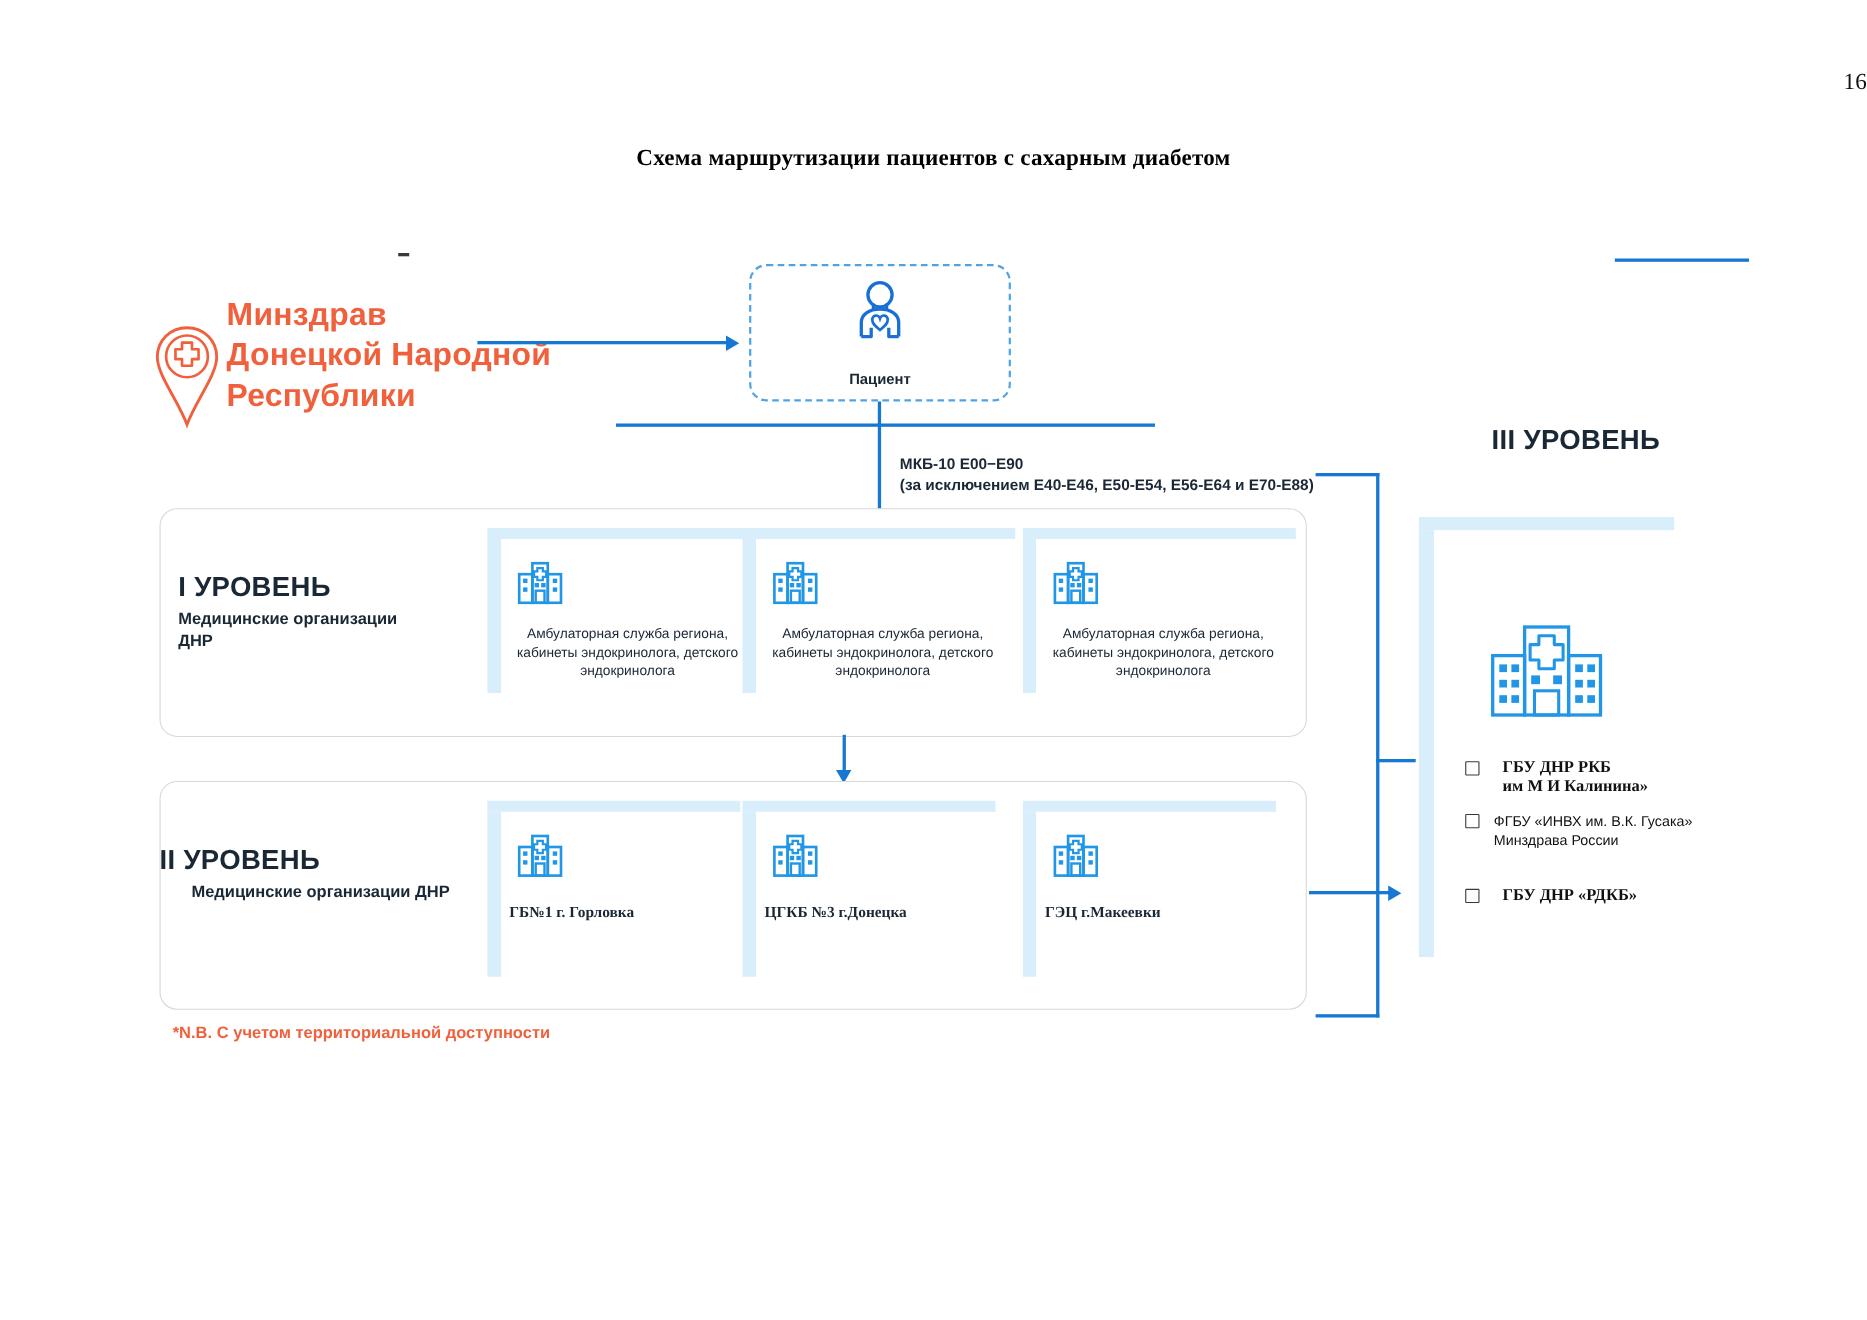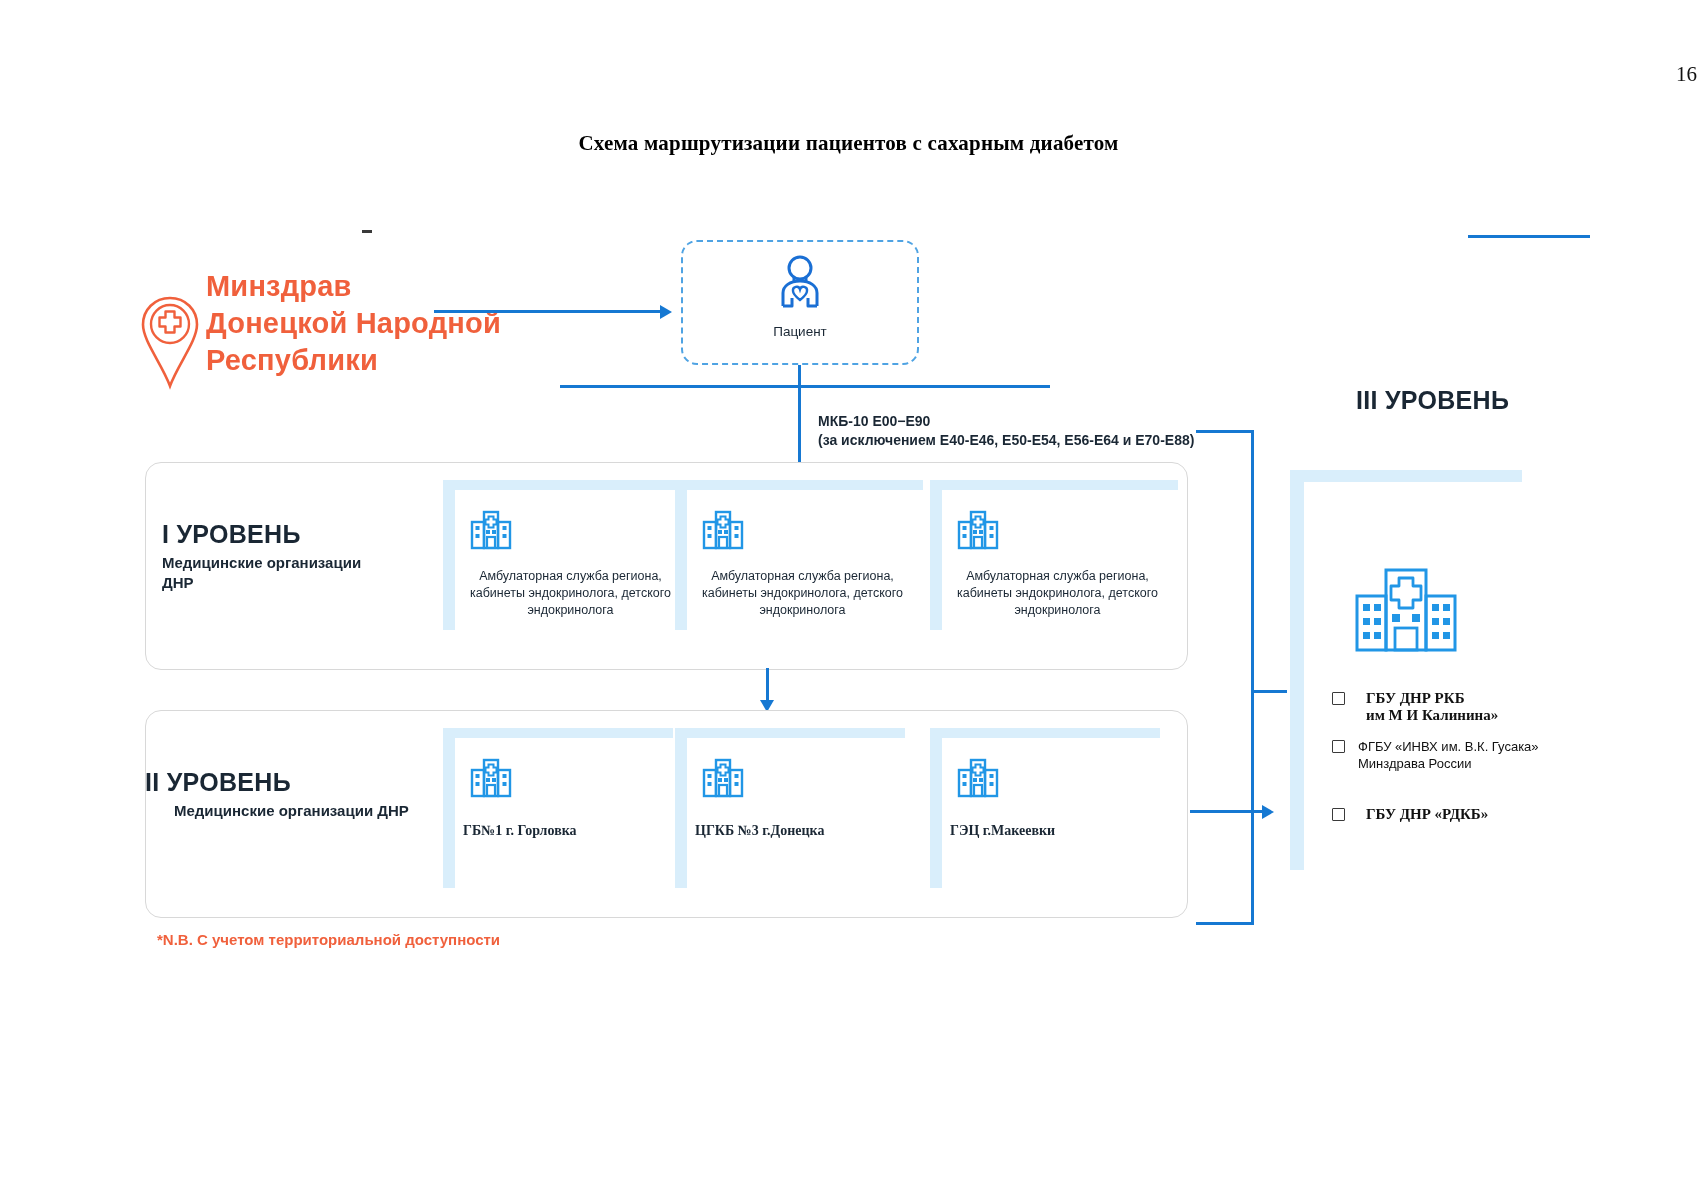--- a/index.html
+++ b/index.html
@@ -23,21 +23,21 @@
   .v-line{width:3px;}
   .arrow-head{position:absolute;width:0;height:0;}
   .arrow-right{border-top:7px solid transparent;border-bottom:7px solid transparent;border-left:12px solid #1678d2;}
   .arrow-down{border-left:7px solid transparent;border-right:7px solid transparent;border-top:12px solid #1678d2;}
 
   
   .patient-box{position:absolute;left:681px;top:240px;width:238px;height:125px;
     border:2px dashed #4fa3e3;border-radius:16px;box-sizing:border-box;background:#fff;
     display:flex;align-items:flex-start;justify-content:space-around;padding-top:12px;}
   .patient-item{width:104px;text-align:center;}
-  .patient-item .lbl{margin-top:8px;font-size:13.5px;font-weight:normal;color:#1a2734;line-height:15px;}
+  .patient-item .lbl{margin-top:20px;font-size:13.5px;font-weight:bold;color:#1a2734;line-height:15px;}
 
   
   .icd-note{position:absolute;left:818px;top:412px;width:430px;
     font-size:14px;font-weight:bold;color:#1a2734;line-height:19px;}
 
   
   .level-panel{position:absolute;border:1px solid #d8d8d8;border-radius:16px;background:#fff;box-sizing:border-box;}
   #level1-panel{left:145px;top:462px;width:1043px;height:208px;}
   #level2-panel{left:145px;top:710px;width:1043px;height:208px;}
 

